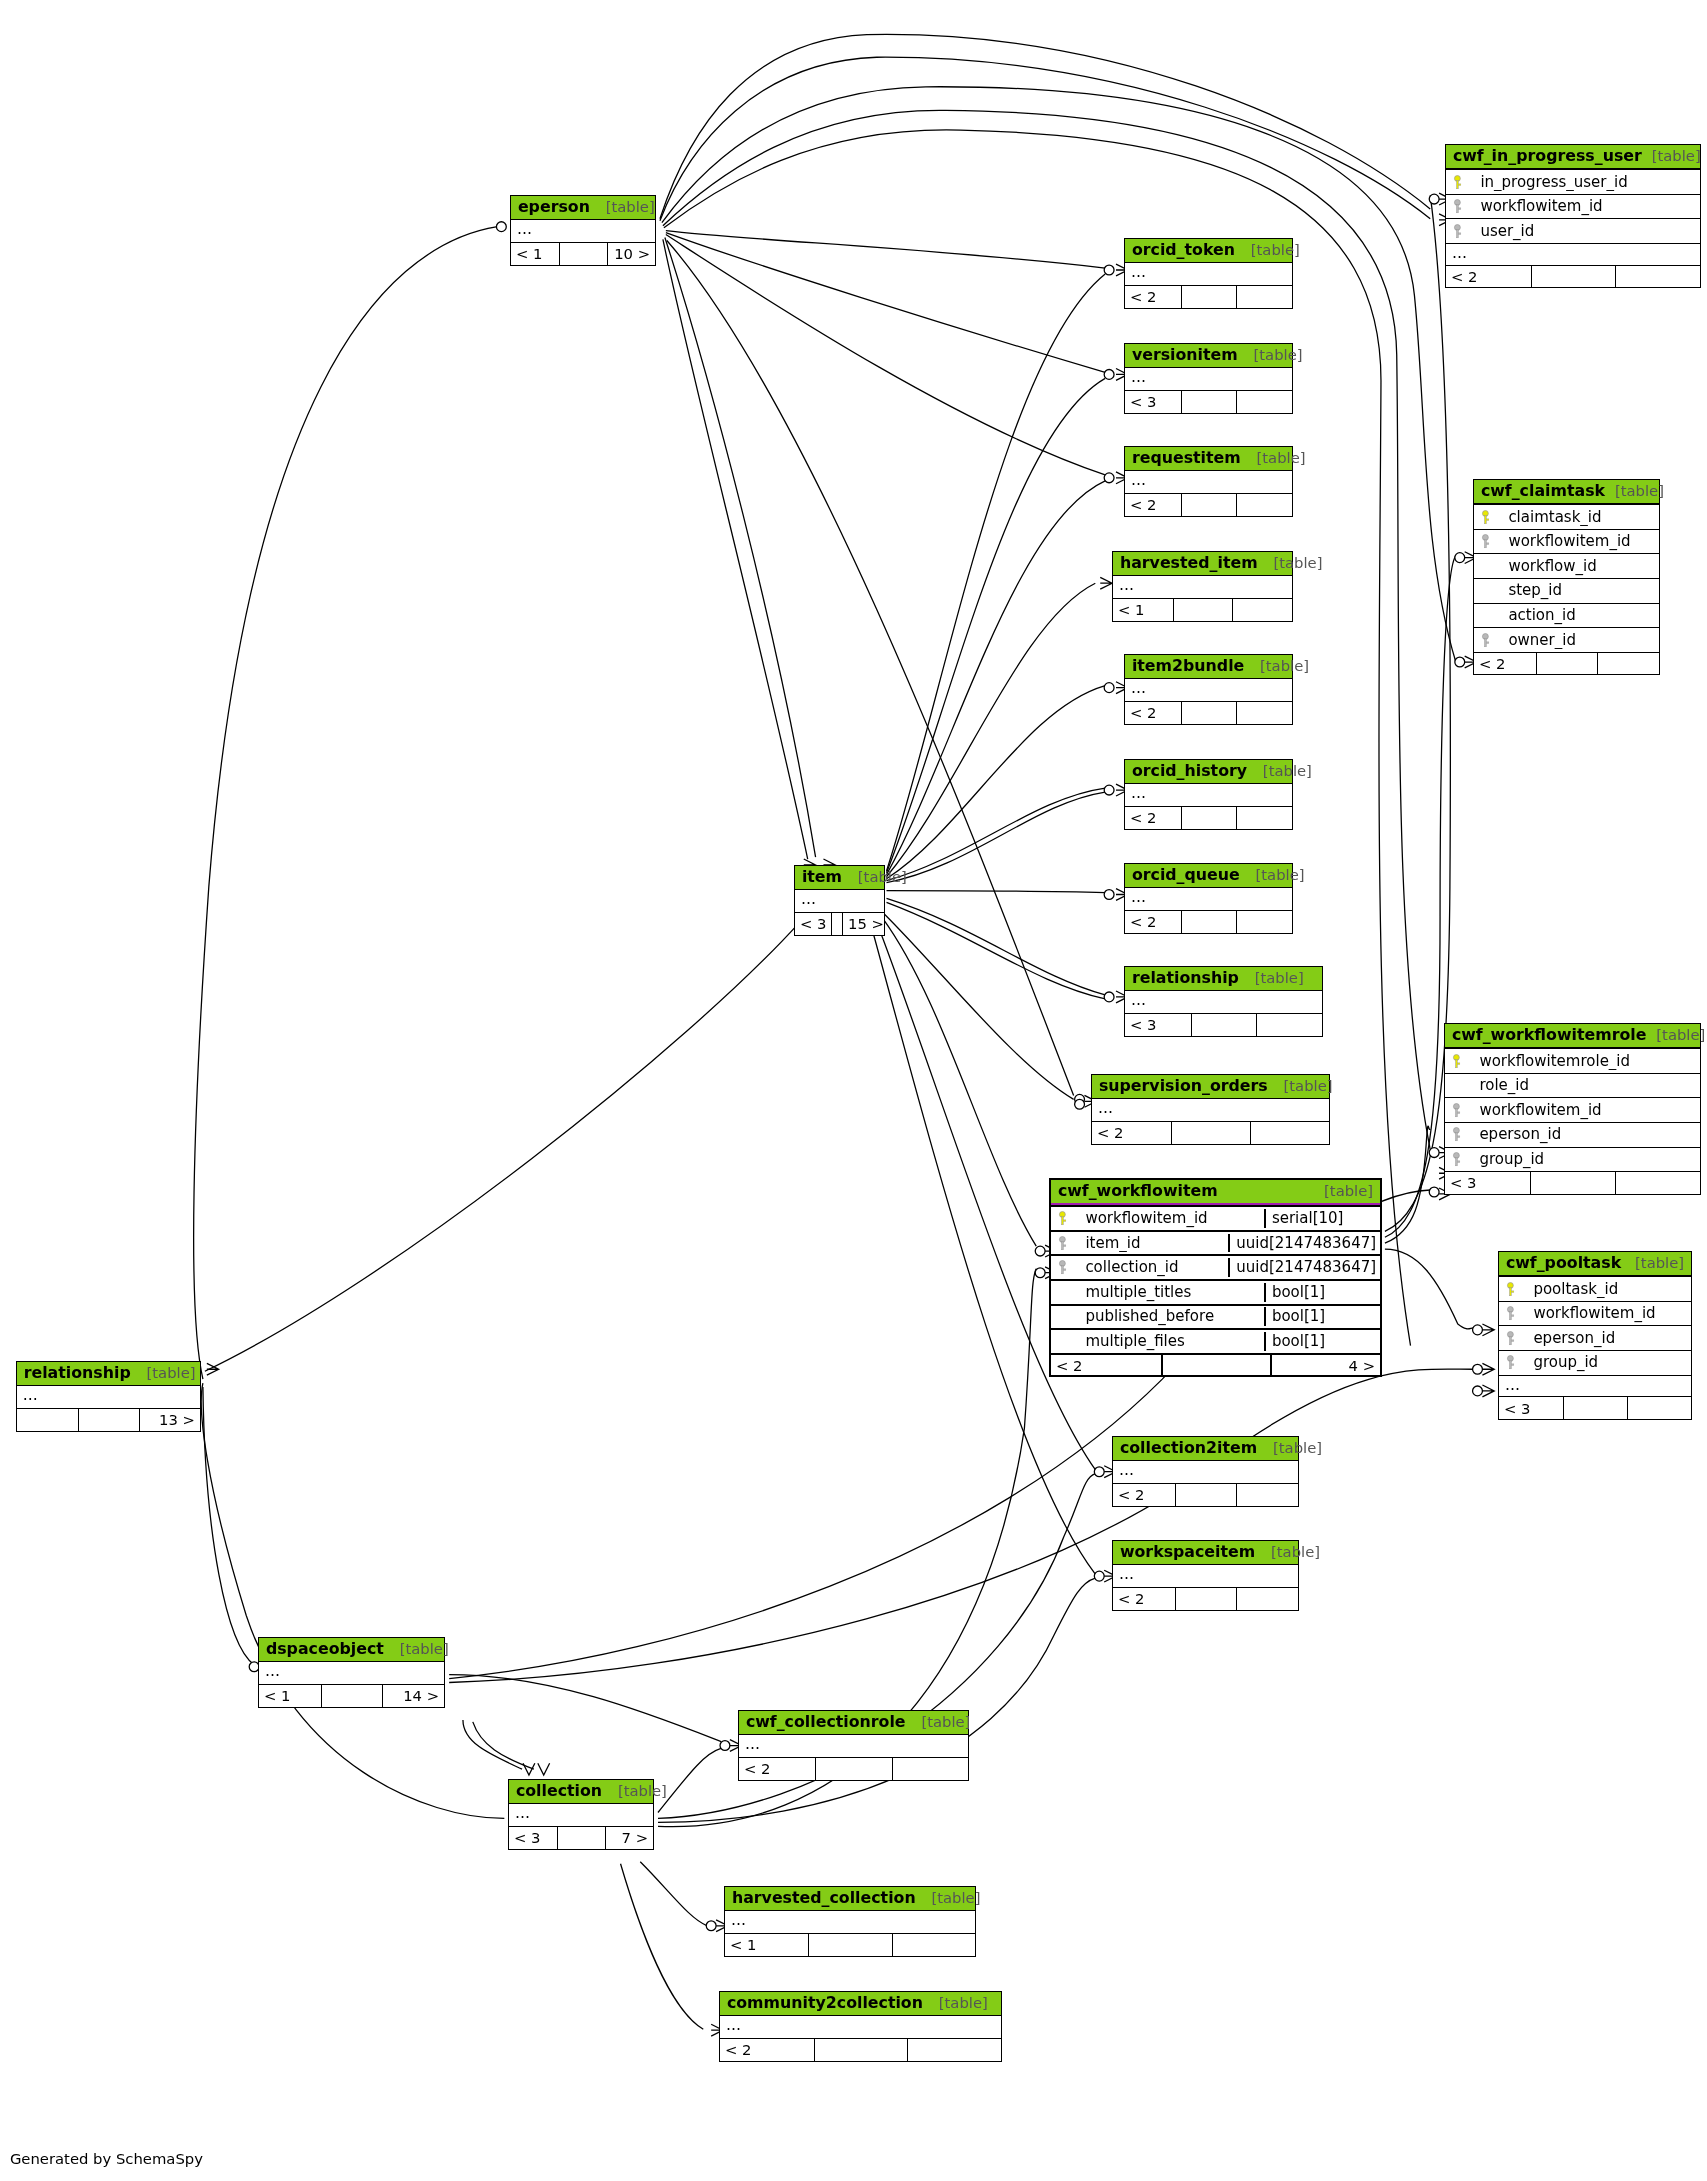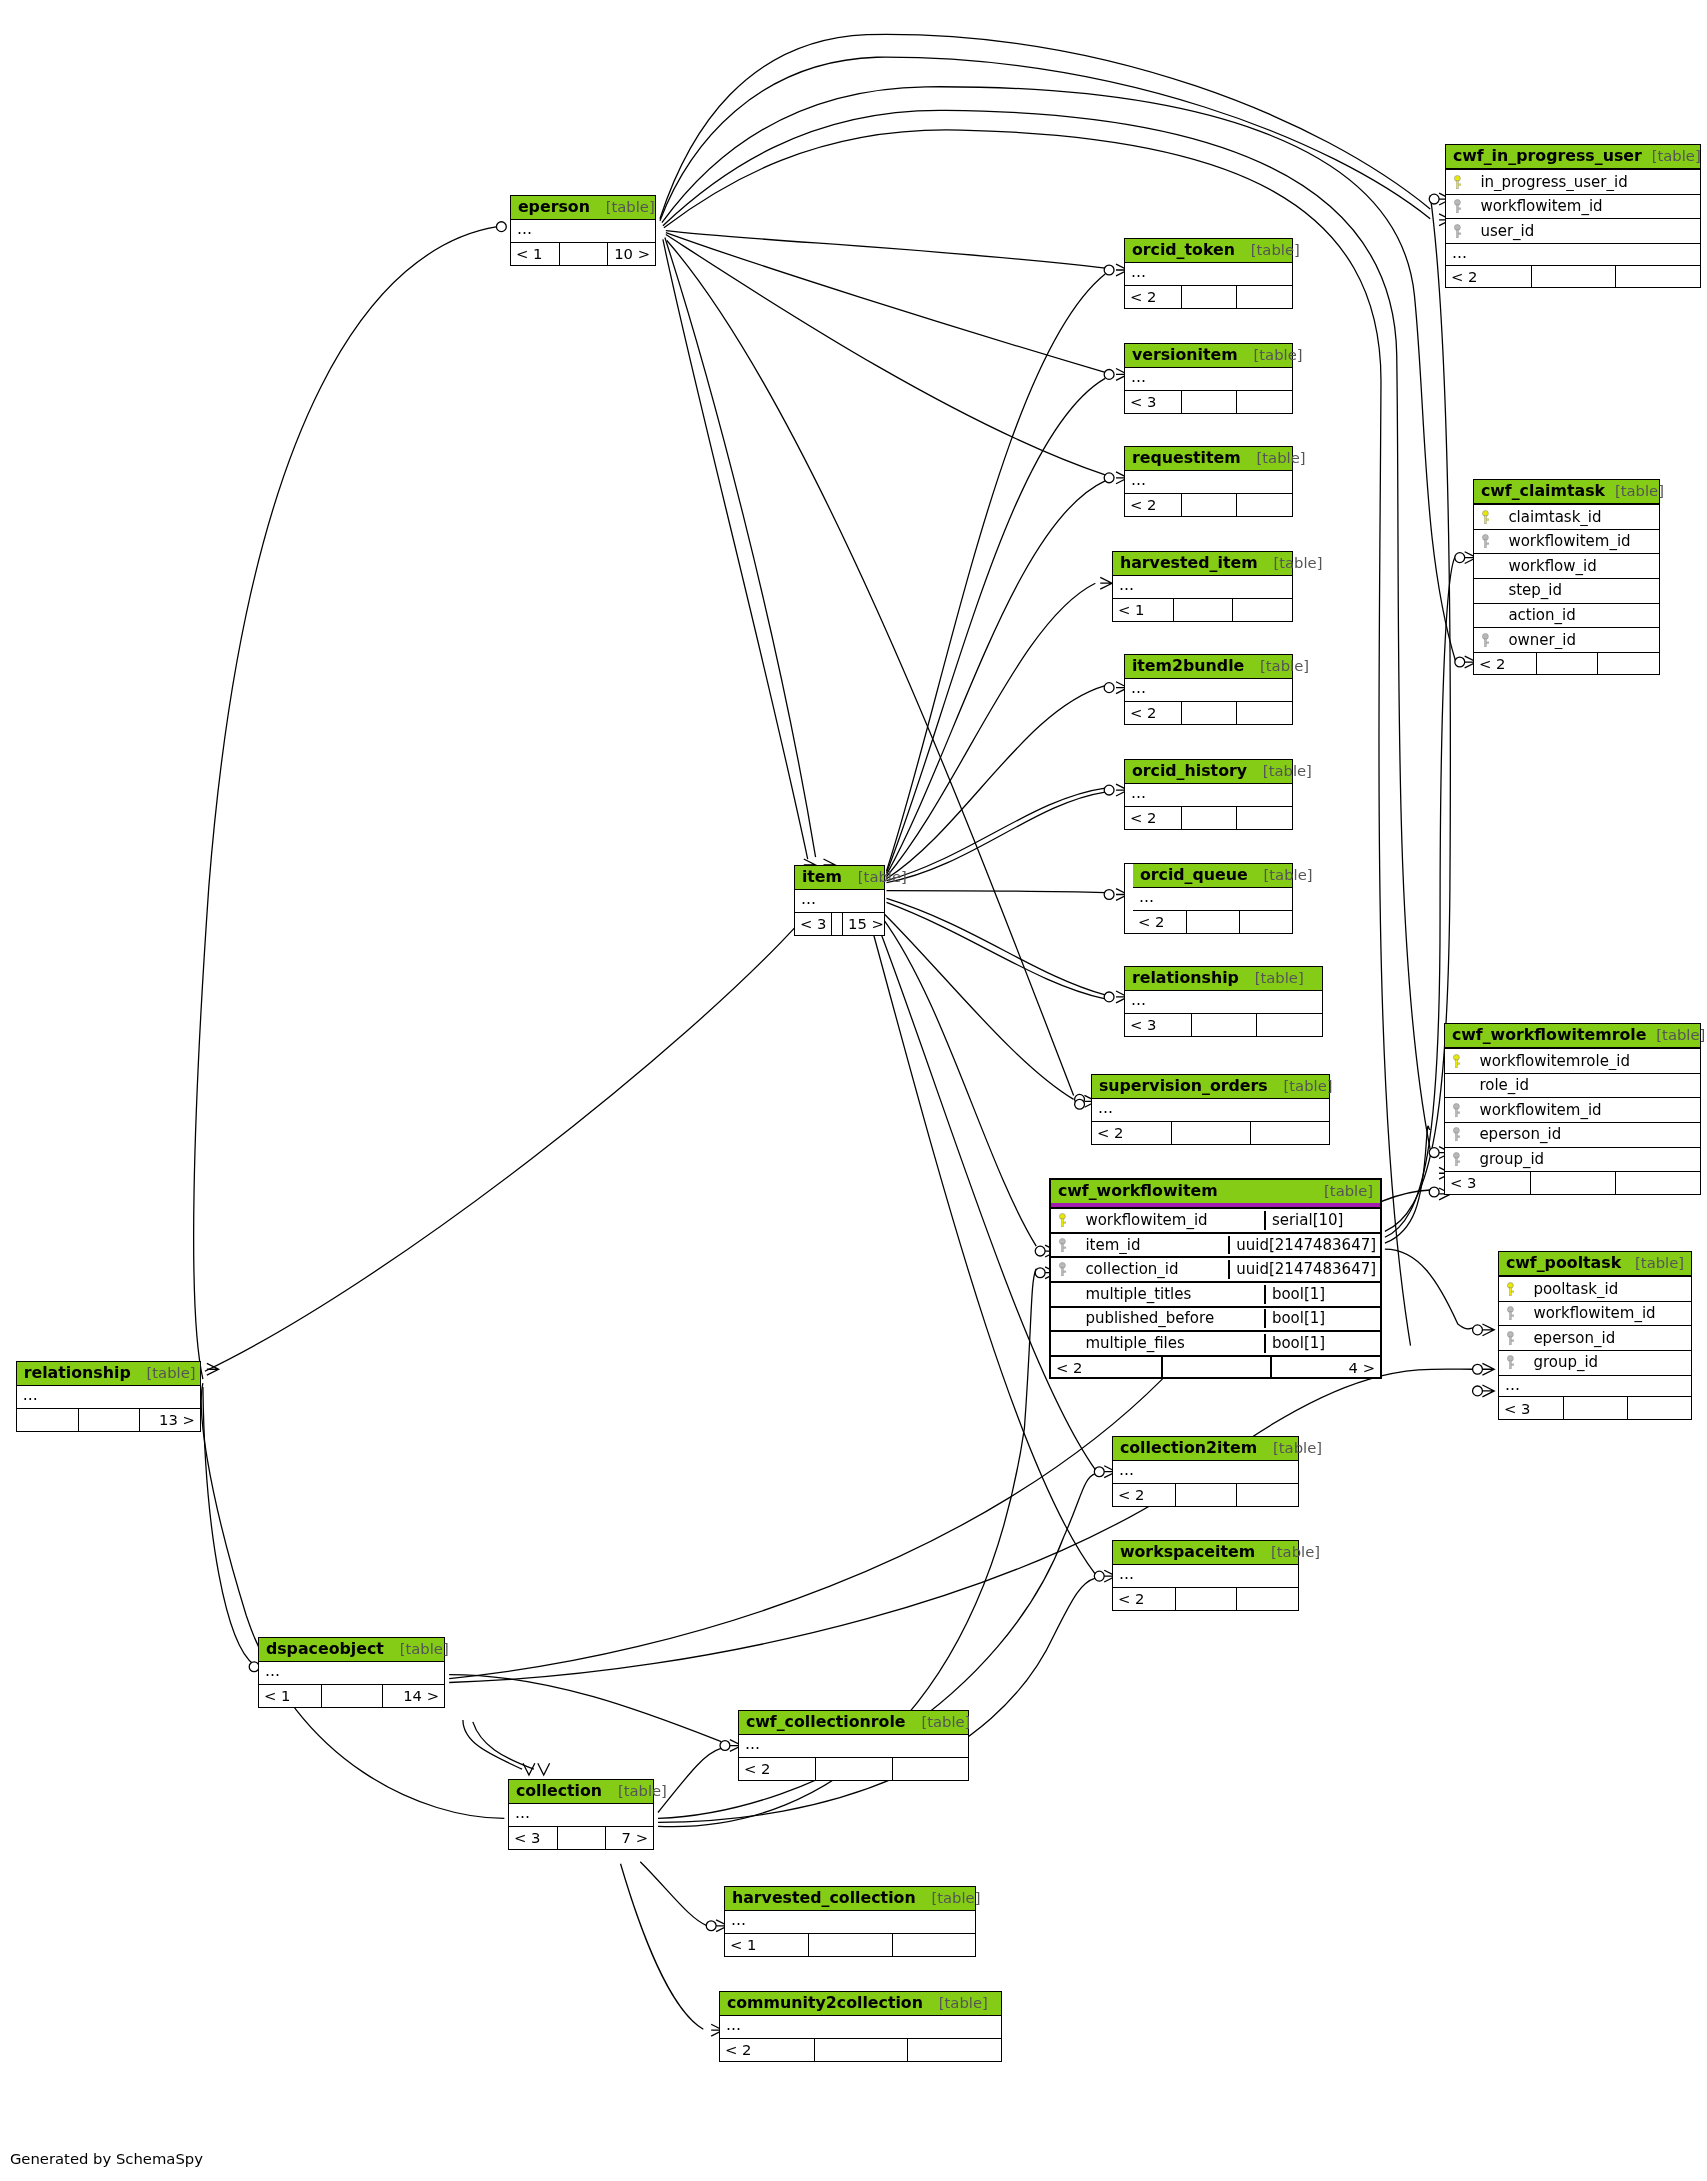--- a/index.html
+++ b/index.html
@@ -40,21 +40,21 @@
   .node .hdr {
     background: #84cc16;
     border-bottom: 1px solid #000;
     padding: 2px 6.9px 3px 6.9px;
     white-space: nowrap;
     display: flex;
     align-items: baseline;
     gap: 9.9px;
     line-height: 1.15;
   }
-  .node.focus .hdr { border-bottom: 4px solid #a21caf; }
+  .node.focus .hdr { border-bottom: 2px solid #a21caf; }
   .node .hdr .tname {
     font-weight: bold;
     font-size: 15.8px;
     color: #000;
   }
   .node .hdr .ttype {
     font-size: 14.8px;
     color: #555;
     margin-left: auto;
   }
@@ -506,21 +506,21 @@
       <span class="ttype">[table]</span>
     </div>
     <div class="dots">...</div>
     <div class="foot">
       <div class="fc">&lt; 3</div>
       <div class="fc"></div>
       <div class="fc right">15 &gt;</div>
     </div>
   </div>
 
-  <div class="node compact" style="left:1124px; top:863px; width:169px;padding-left:8px;">
+  <div class="node compact" style="left:1124px; top:863px; width:169px;">
     <div class="hdr">
       <span class="tname">orcid_queue</span>
       <span class="ttype">[table]</span>
     </div>
     <div class="dots">...</div>
     <div class="foot">
       <div class="fc">&lt; 2</div>
       <div class="fc"></div>
       <div class="fc right"></div>
     </div>

